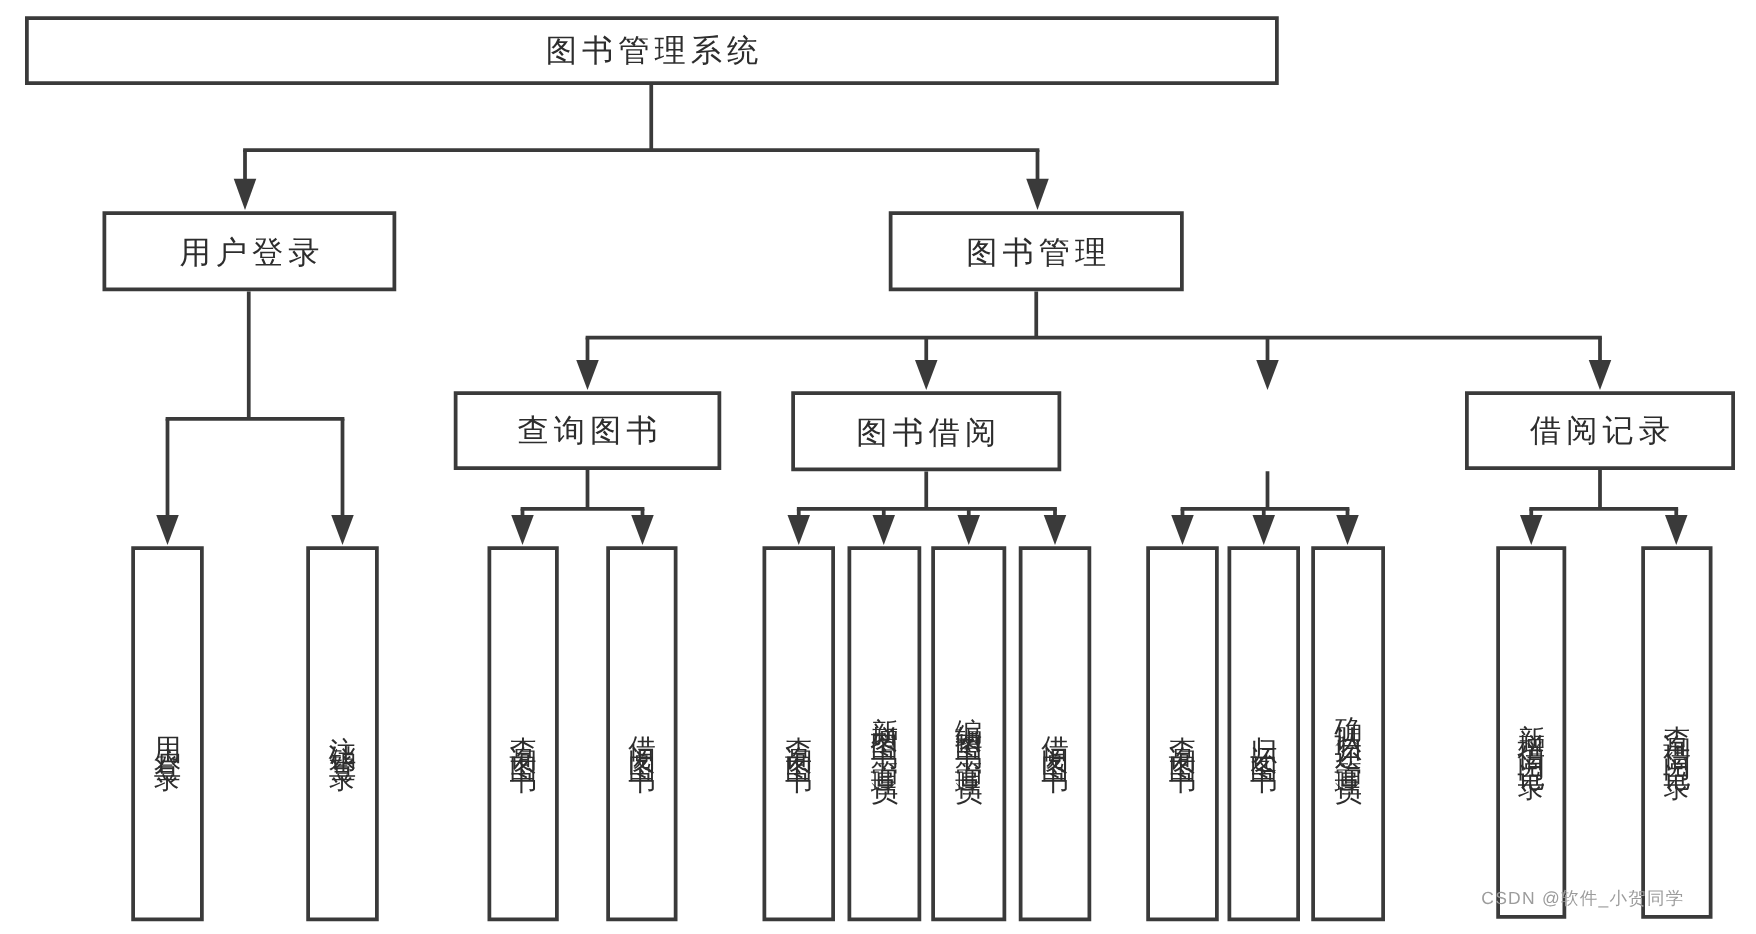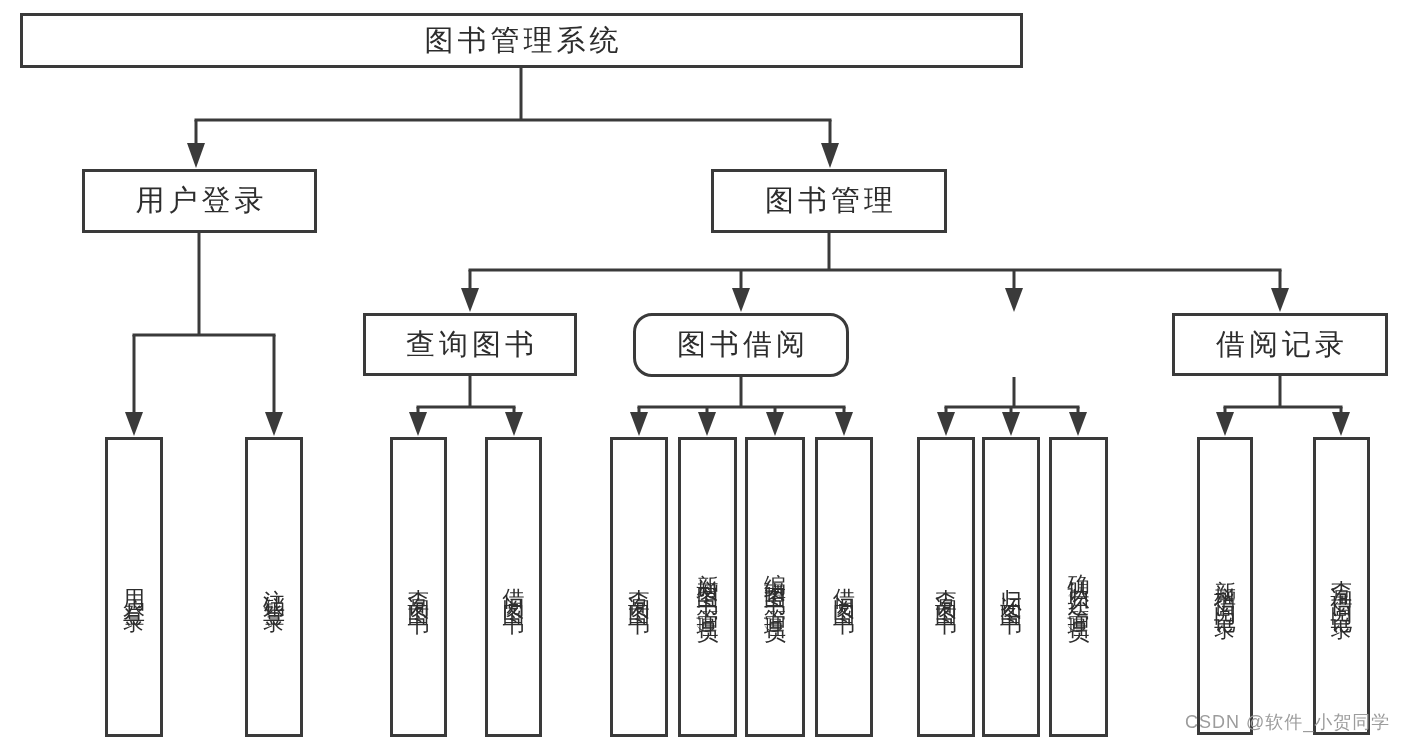--- a/index.html
+++ b/index.html
@@ -16,38 +16,38 @@
     box-sizing:border-box;
     background:#ffffff;
     border:3px solid #3a3a3a;
     display:flex;
     align-items:center;
     justify-content:center;
     color:#2d2d2d;
     z-index:2;
   }
   .h-label {
-    font-size:29px;
+    font-size:25px;
     letter-spacing:4px;
     text-indent:4px;
     white-space:nowrap;
   }
   .v-label {
     writing-mode:vertical-rl;
     text-orientation:mixed;
     font-size:22px;
     line-height:1;
     letter-spacing:8px;
     white-space:nowrap;
   }
   .v-label.tight { letter-spacing:7px; }
   #watermark {
     position:absolute;
     left:1185px; top:710px;
-    font-size:18px;
+    font-size:14px;
     color:#9c9c9c;
     letter-spacing:1px;
     z-index:5;
     white-space:nowrap;
   }
 </style>
 </head>
 <body>
 
 <div id="stage">
@@ -132,21 +132,21 @@
   <div class="node" style="left:82px; top:169px; width:235px; height:64px;">
     <span class="h-label">用户登录</span>
   </div>
   <div class="node" style="left:711px; top:169px; width:236px; height:64px;">
     <span class="h-label">图书管理</span>
   </div>
 
   <div class="node" style="left:363px; top:313px; width:214px; height:63px;">
     <span class="h-label">查询图书</span>
   </div>
-  <div class="node" style="left:633px; top:313px; width:216px; height:64px;border-radius:19px;">
+  <div class="node" style="left:633px; top:313px; width:216px; height:64px;">
     <span class="h-label">图书借阅</span>
   </div>
   <div class="node" style="left:1172px; top:313px; width:216px; height:63px;">
     <span class="h-label">借阅记录</span>
   </div>
 
   <div class="node" style="left:105px; top:437px; width:58px; height:300px;">
     <span class="v-label">用户登录</span>
   </div>
   <div class="node" style="left:245px; top:437px; width:58px; height:300px;">

